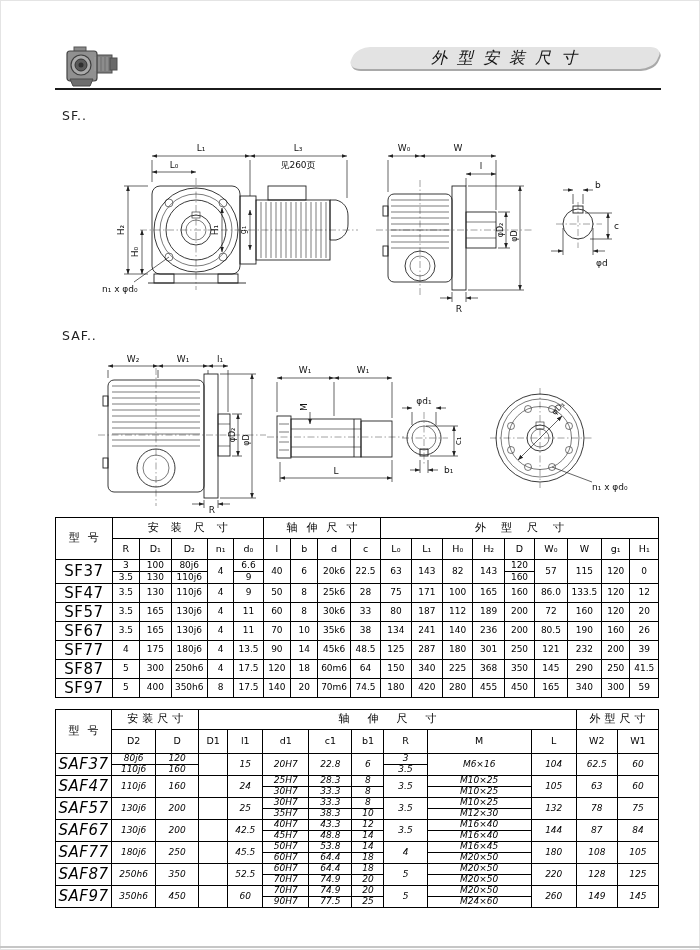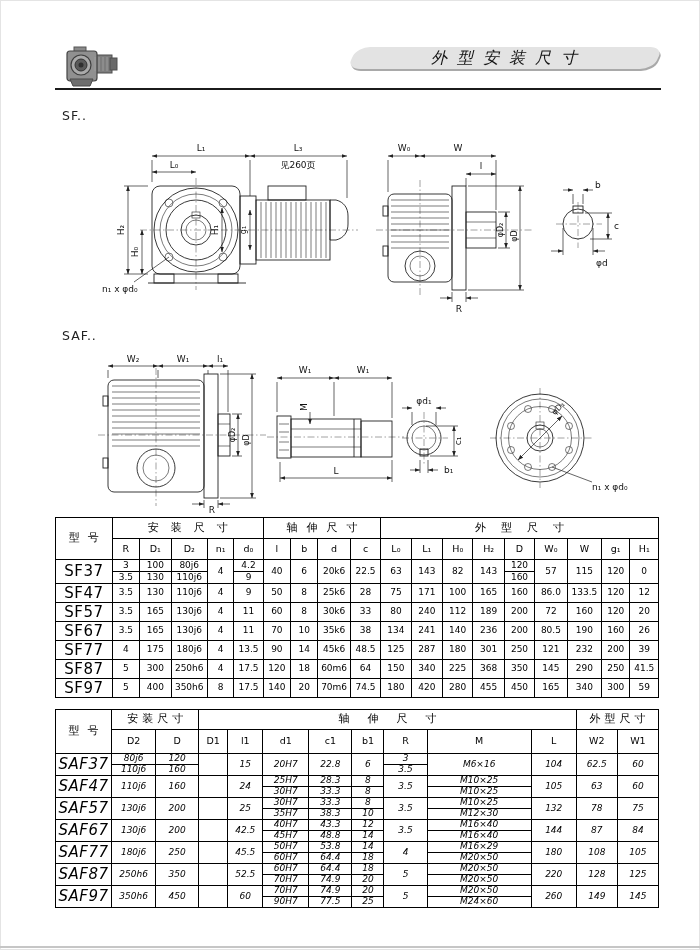--- a/index.html
+++ b/index.html
@@ -325,21 +325,21 @@
       <th class="colh">W</th>
       <th class="colh">g₁</th>
       <th class="colh">H₁</th>
     </tr>
     <tr class="s">
       <td class="model" rowspan="2">SF37</td>
       <td>3</td>
       <td>100</td>
       <td>80j6</td>
       <td rowspan="2">4</td>
-      <td>4.2</td>
+      <td>6.6</td>
       <td rowspan="2">40</td>
       <td rowspan="2">6</td>
       <td rowspan="2">20k6</td>
       <td rowspan="2">22.5</td>
       <td rowspan="2">63</td>
       <td rowspan="2">143</td>
       <td rowspan="2">82</td>
       <td rowspan="2">143</td>
       <td>120</td>
       <td rowspan="2">57</td>
@@ -380,21 +380,21 @@
       <td>3.5</td>
           <td>165</td>
           <td>130j6</td>
           <td>4</td>
           <td>11</td>
           <td>60</td>
           <td>8</td>
           <td>30k6</td>
           <td>33</td>
           <td>80</td>
-          <td>240</td>
+          <td>187</td>
           <td>112</td>
           <td>189</td>
           <td>200</td>
           <td>72</td>
           <td>160</td>
           <td>120</td>
           <td>20</td>
     </tr>
     <tr class="r">
       <td class="model">SF67</td>
@@ -610,21 +610,21 @@
     <tr class="s">
       <td class="model" rowspan="2">SAF77</td>
       <td rowspan="2">180j6</td>
       <td rowspan="2">250</td>
       <td rowspan="2"></td>
       <td rowspan="2">45.5</td>
       <td>50H7</td>
       <td>53.8</td>
       <td>14</td>
       <td rowspan="2">4</td>
-      <td>M16×29</td>
+      <td>M16×45</td>
       <td rowspan="2">180</td>
       <td rowspan="2">108</td>
       <td rowspan="2">105</td>
     </tr>
     <tr class="s">
       <td>60H7</td>
       <td>64.4</td>
       <td>18</td>
       <td>M20×50</td>
     </tr>

